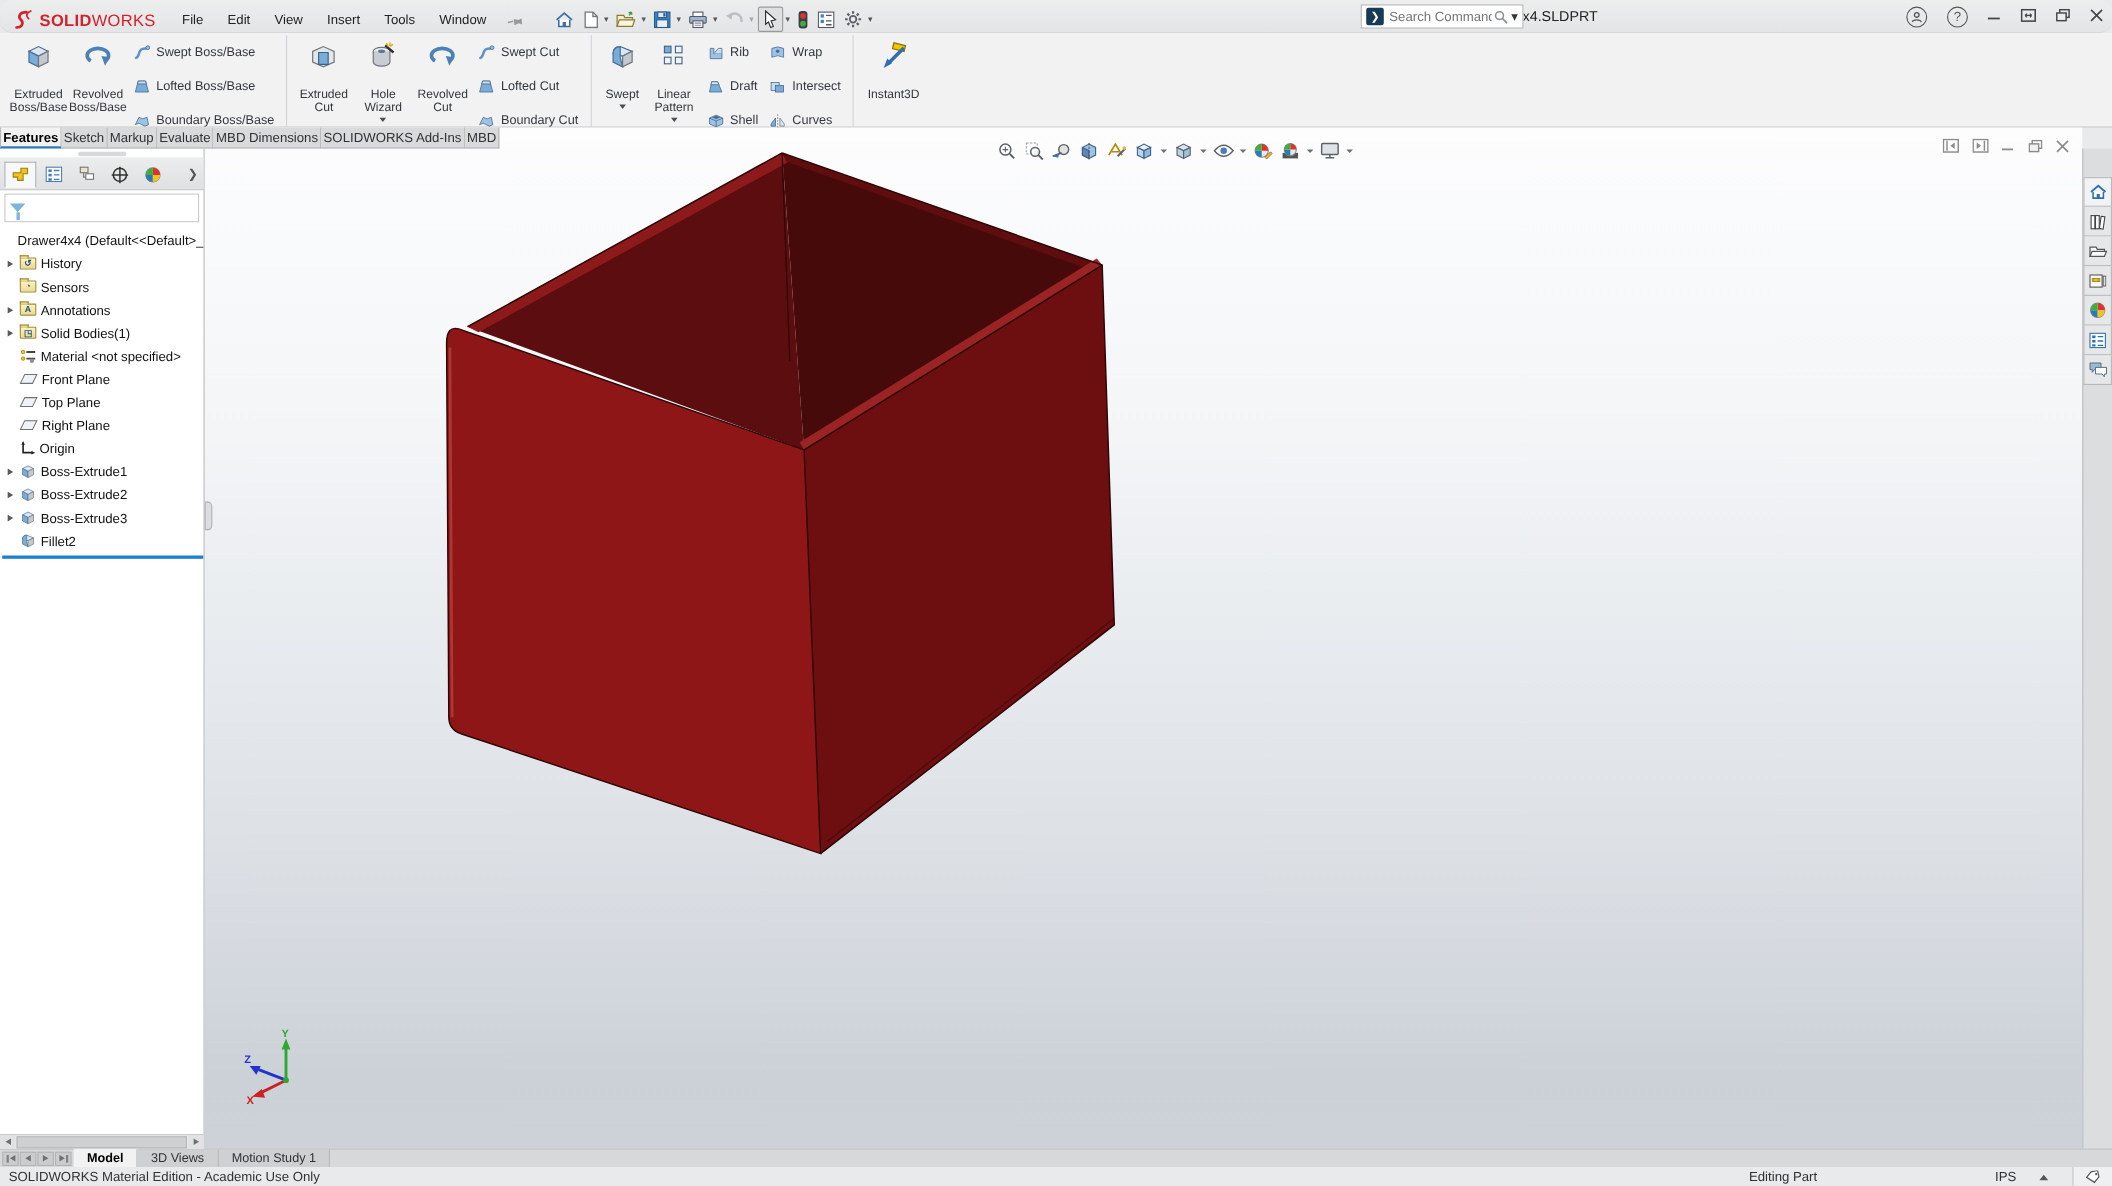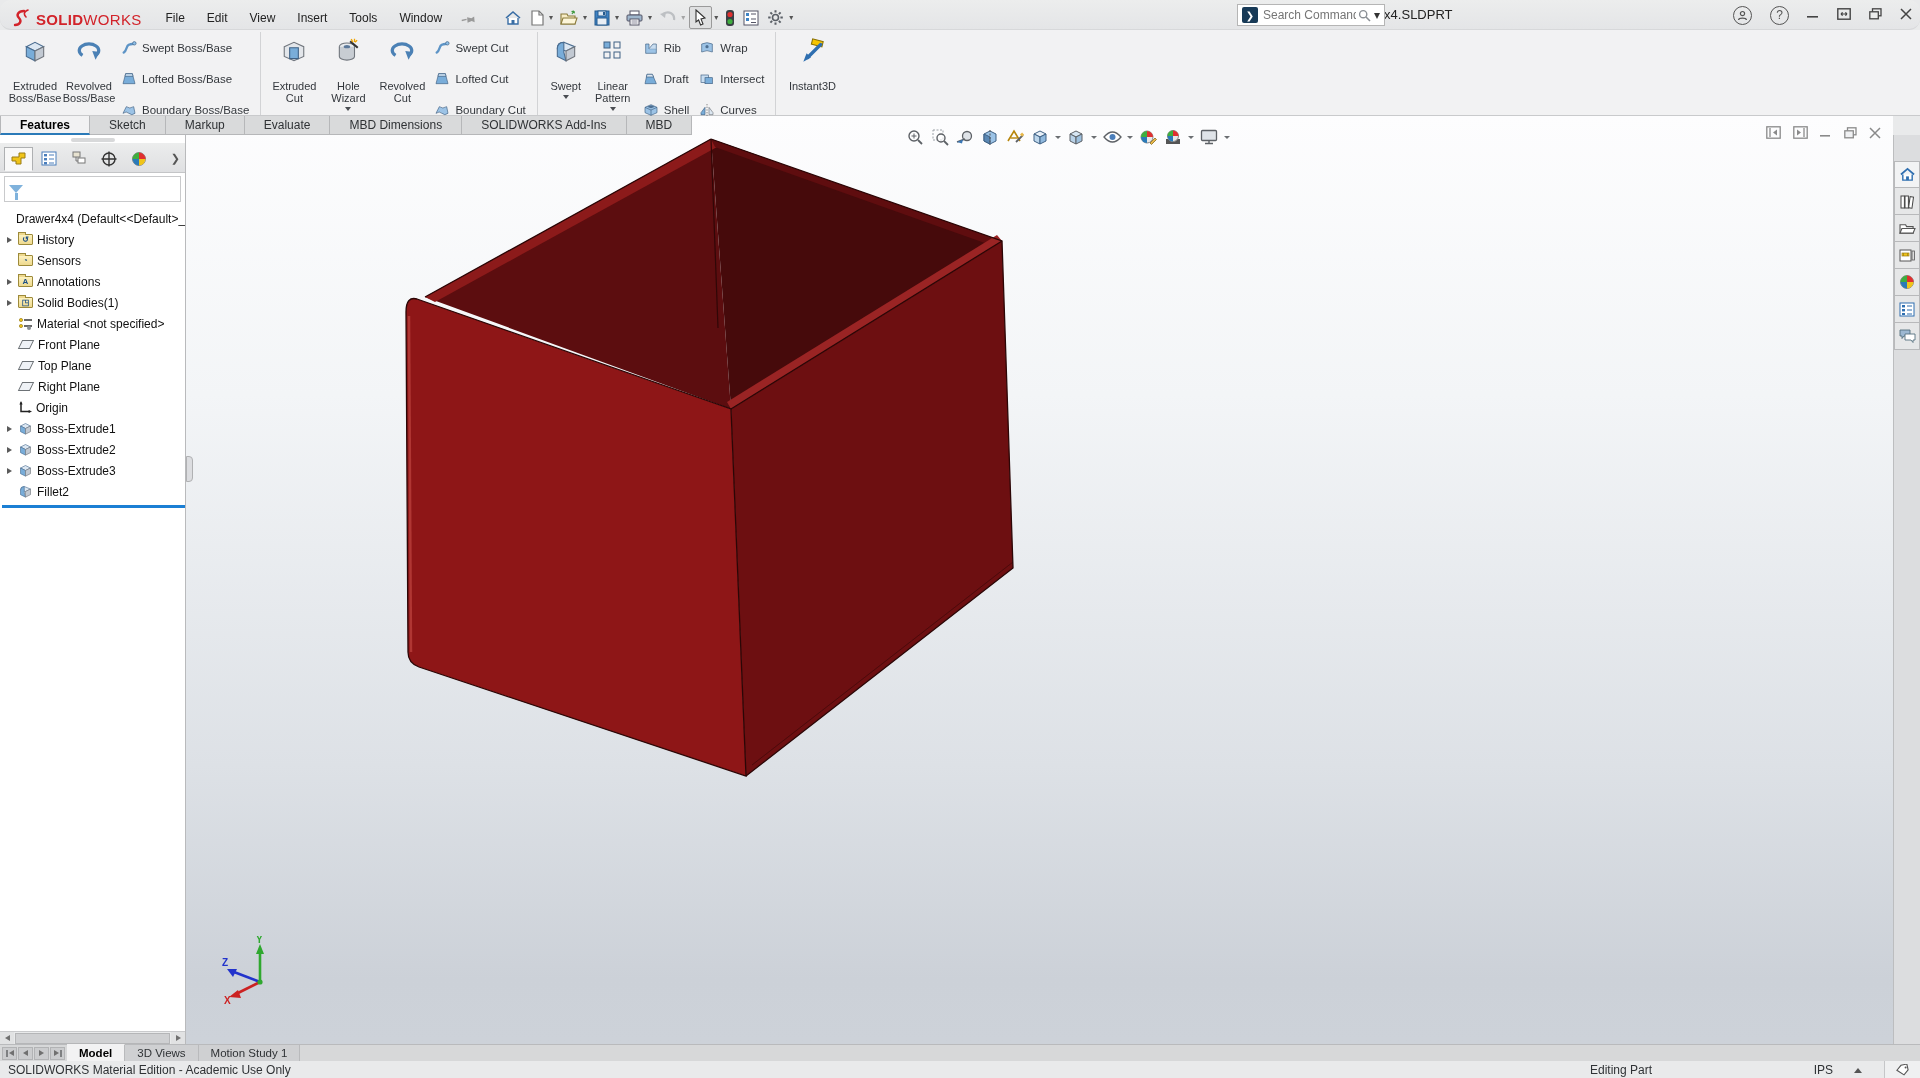--- a/index.html
+++ b/index.html
@@ -46,21 +46,21 @@
   .flyout-caret { margin-top:3px; width:0; height:0; border-left:3.5px solid transparent;
     border-right:3.5px solid transparent; border-top:4px solid #4a4d52; }
   .stackcol { display:flex; flex-direction:column; justify-content:flex-start; gap:12px; padding-top:4px; }
   .smallbtn { display:flex; align-items:center; gap:5px; height:19px; padding:0 5px;
     font-size:11.5px; color:#33373c; white-space:nowrap; border-radius:2px; }
   .smallbtn svg { flex:0 0 auto; }
 
   
   .workarea { position:relative; height:928px; }
   .tabstrip { position:absolute; left:0; top:0; height:19px; display:flex; z-index:30; }
-  .ctab { padding:2px 19px 2px; background:#d9dadb; border:1px solid #b6b7b9; border-top:none;
+  .ctab { padding:2px 2px 2px; background:#d9dadb; border:1px solid #b6b7b9; border-top:none;
     border-left:none; color:#2f3235; font-size:12px; white-space:nowrap; }
   .ctab:first-child { border-left:1px solid #b6b7b9; }
   .ctab.active { background:#f2f2f3; font-weight:bold; border-bottom:2px solid #2a7ab8; color:#000; }
 
   
   .leftpanel { position:absolute; left:0; top:19px; bottom:0; width:186px; background:#fff;
     border-right:1px solid #b9babc; display:flex; flex-direction:column; z-index:20; }
   .panel-grip { position:absolute; top:3px; left:50%; transform:translateX(-50%);
     width:44px; height:4px; background:#d8d9da; border-radius:2px; }
   .fm-tabs { display:flex; align-items:center; height:30px; background:linear-gradient(#eceded,#dfe0e2);

